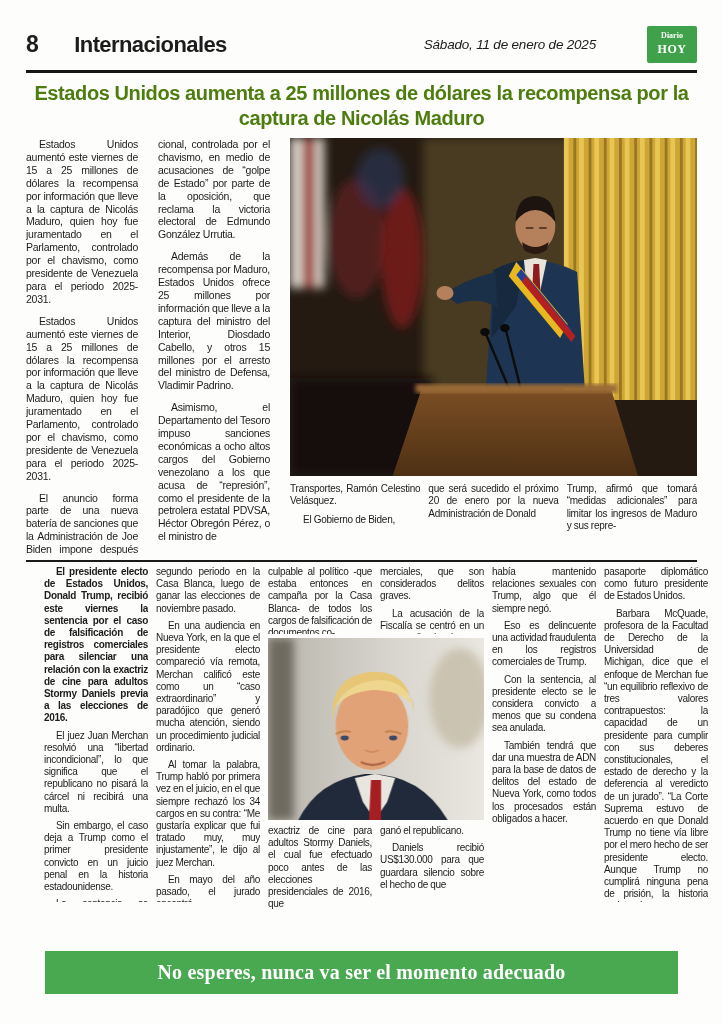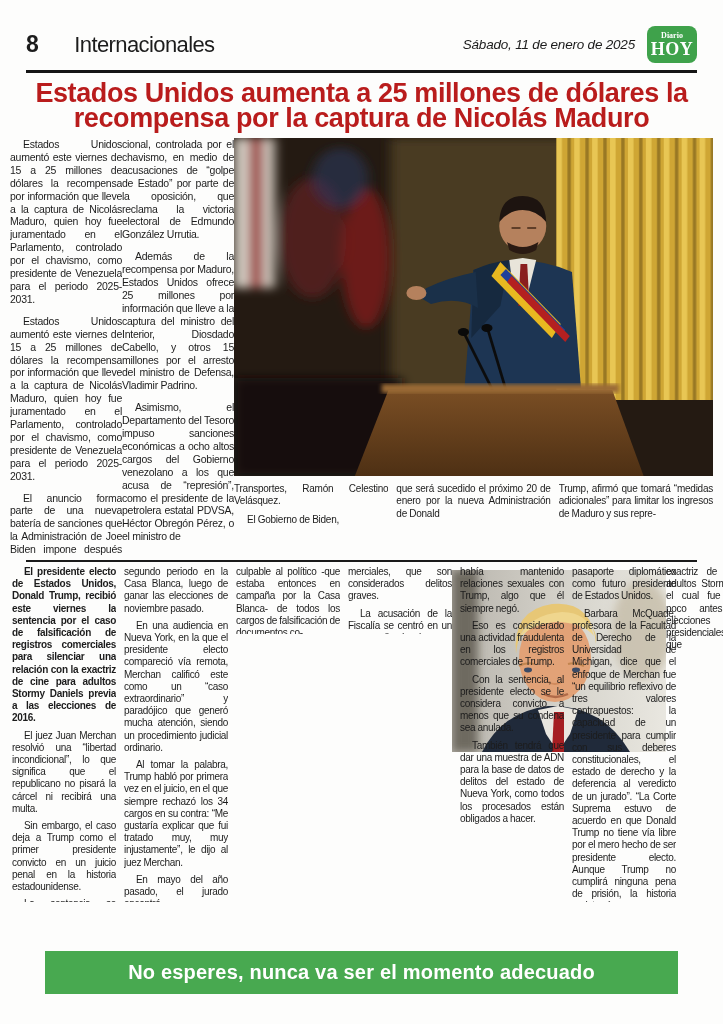--- a/index.html
+++ b/index.html
@@ -1,62 +1,62 @@
 <!DOCTYPE html>
 <html><head>
 <meta charset="utf-8">
 <style>
   html,body{margin:0;padding:0;background:#e9e9e7;}
   .page{width:723px;height:1024px;background:#fdfdfc;position:relative;margin:0 auto;
         font-family:"Liberation Sans",sans-serif;color:#1c1c1c;overflow:hidden;}
   
   .header{display:flex;align-items:center;padding:26px 26px 7px 26px;}
   .page-num{font-size:23px;font-weight:bold;margin-right:36px;letter-spacing:-0.5px;}
-  .section-title{font-size:22px;font-weight:normal;letter-spacing:-0.6px;}
+  .section-title{font-size:22px;font-weight:bold;letter-spacing:-0.6px;}
   .header-spacer{flex:1;}
   .date{font-size:13.5px;margin-right:12px;letter-spacing:-0.2px;font-style:italic;}
   .logo{width:50px;height:37px;background:#3fa24b;color:#fff;text-align:center;
-        display:flex;flex-direction:column;justify-content:center;border-radius:8px;}
+        display:flex;flex-direction:column;justify-content:center;border-radius:2px;margin-left:39px;}
   .logo .logo-top{font-family:"Liberation Serif",serif;font-size:8px;font-weight:bold;line-height:9px;}
-  .logo .logo-main{font-family:"Liberation Serif",serif;font-size:18px;font-weight:bold;line-height:18px;letter-spacing:0.5px;}
+  .logo .logo-main{font-family:"Liberation Serif",serif;font-size:12px;font-weight:bold;line-height:18px;letter-spacing:0.5px;}
   .top-rule{height:3px;background:#151515;margin:0 26px;}
   
-  .headline{font-size:27px;font-weight:bold;text-align:center;line-height:24.5px;
-            margin:8px 34px 8px 34px;letter-spacing:-0.4px;color:#b91c1c;}
-  
-  .a1-body{display:flex;gap:0;padding:0 10px;height:418px;}
+  .headline{font-size:20px;font-weight:bold;text-align:center;line-height:24.5px;
+            margin:8px 34px 8px 34px;letter-spacing:-0.4px;color:#4d7c0f;}
+  
+  .a1-body{display:flex;gap:20px;padding:0 26px;height:418px;}
   .a1-col{width:112px;flex:none;overflow:hidden;}
   .col p{font-size:10.5px;line-height:12.9px;text-align:justify;margin:0 0 9px 0;
          text-indent:13px;letter-spacing:-0.25px;word-spacing:-0.2px;}
   .cont p:first-child{text-indent:0;}
   .a1-right{flex:1;display:flex;flex-direction:column;min-width:0;}
   .photo1{height:338px;flex:none;}
   .photo1 svg{display:block;width:100%;height:100%;}
   .a1-bottom{display:flex;gap:8px;margin-top:7px;flex:1;}
   .a1-bottom .col{flex:1;overflow:hidden;}
   .a1-bottom .col p{font-size:10px;line-height:12.4px;margin-bottom:6px;}
   
   .divider{height:2px;background:#1a1a1a;margin:4px 26px 4px 26px;}
   
-  .a2-body{display:flex;gap:8px;padding:0 12px;height:336px;}
+  .a2-body{display:flex;gap:8px;padding:0 44px;height:336px;}
   .a2-col{width:104px;flex:none;overflow:hidden;}
   .a2-body p{font-size:10px;line-height:12.2px;text-align:justify;margin:0 0 5px 0;
              text-indent:12px;letter-spacing:-0.3px;word-spacing:-0.2px;}
   .lead p:first-child{font-weight:bold;text-indent:12px;}
-  .a2-mid{width:216px;flex:none;display:flex;flex-direction:row;}
+  .a2-mid{width:216px;flex:none;display:flex;flex-direction:column;}
   .mid-row{display:flex;gap:8px;}
   .mid-row .mcol{width:104px;flex:none;overflow:hidden;}
   .mid-top{height:68px;flex:none;}
   .photo2{height:182px;flex:none;margin:4px 0 5px 0;}
   .photo2 svg{display:block;width:100%;height:100%;}
   .mid-bottom{flex:1;}
   
   .banner{position:absolute;left:45px;width:633px;top:951px;height:43px;background:#48a950;
           color:#fff;display:flex;align-items:center;justify-content:center;
-          font-family:Liberation Sans, sans-serif;font-weight:bold;font-size:20px;letter-spacing:0.2px;}
+          font-family:Liberation Serif, serif;font-weight:bold;font-size:20px;letter-spacing:0.2px;}
 </style>
 </head>
 <body>
 
 <div class="page">
 
   <div class="header">
     <div class="page-num">8</div>
     <div class="section-title">Internacionales</div>
     <div class="header-spacer"></div>
@@ -221,21 +221,21 @@
           </div>
         <div class="mcol col cont">
             <p>ganó el republicano.</p>
             <p>Daniels recibió US$130.000 para que guardara silencio sobre el hecho de que</p>
           </div>
       </div>
     </div>
 
     <div class="a2-col col cont">
         <p>había mantenido relaciones sexuales con Trump, algo que él siempre negó.</p>
-        <p>Eso es considerado una actividad fraudulenta en los registros comerciales de Trump.</p>
+        <p>Eso es delincuente una actividad fraudulenta en los registros comerciales de Trump.</p>
         <p>Con la sentencia, al presidente electo se le considera convicto a menos que su condena sea anulada.</p>
         <p>También tendrá que dar una muestra de ADN para la base de datos de delitos del estado de Nueva York, como todos los procesados están obligados a hacer.</p>
       </div>
     <div class="a2-col col cont">
         <p>pasaporte diplomático como futuro presidente de Estados Unidos.</p>
         <p>Barbara McQuade, profesora de la Facultad de Derecho de la Universidad de Michigan, dice que el enfoque de Merchan fue “un equilibrio reflexivo de tres valores contrapuestos: la capacidad de un presidente para cumplir con sus deberes constitucionales, el estado de derecho y la deferencia al veredicto de un jurado”. “La Corte Suprema estuvo de acuerdo en que Donald Trump no tiene vía libre por el mero hecho de ser presidente electo. Aunque Trump no cumplirá ninguna pena de prisión, la historia registrará que es un delincuente convicto”, explica.</p>
       </div>
   </div>
 
   <div class="banner">

